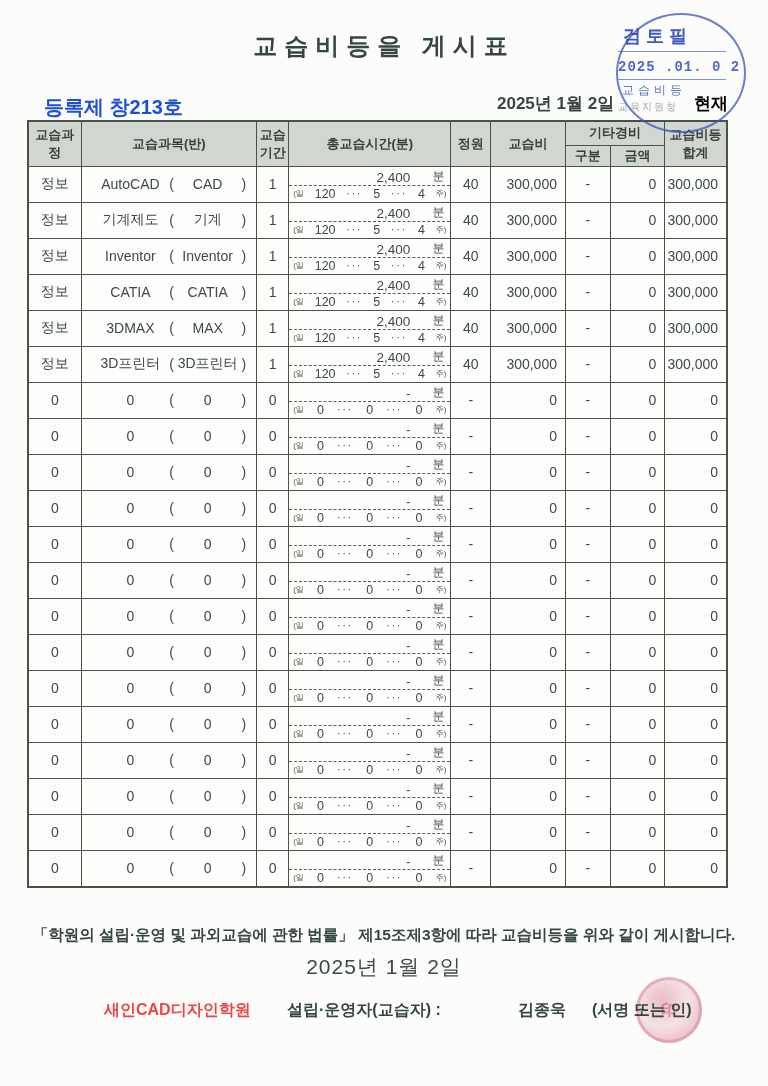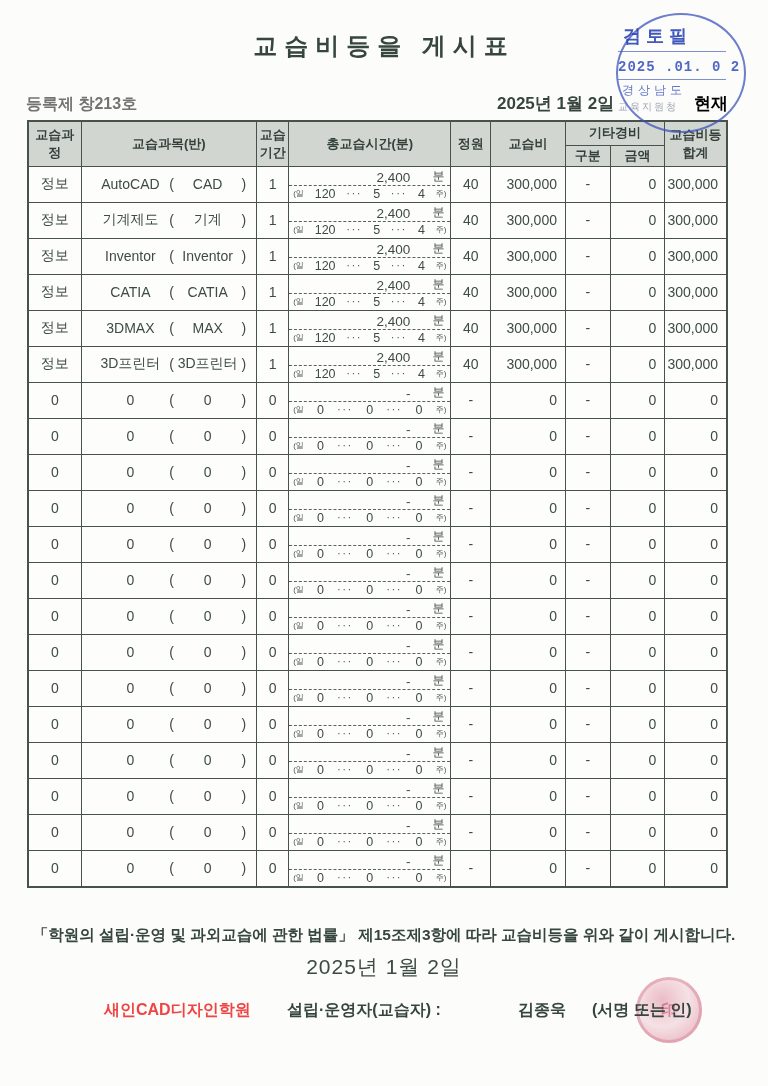--- a/index.html
+++ b/index.html
@@ -33,22 +33,22 @@
     color:rgba(50,76,186,0.85); padding:7px 0 4px 0;
   }
   .stamp-blue .s-region {
     font-size:12px; letter-spacing:4px; color:rgba(62,84,188,0.8);
     padding:2px 0 1px 4px;
   }
   .stamp-blue .s-office {
     font-size:10px; letter-spacing:2px; color:rgba(110,118,138,0.65);
   }
   .meta-reg {
-    position:absolute; left:26px; top:94px;
-    font-size:16px; font-weight:bold; color:#737373;
+    position:absolute; left:44px; top:94px;
+    font-size:20px; font-weight:bold; color:#1d4ed8;
   }
   .meta-date {
     position:absolute; left:497px; top:92px;
     font-size:17px; font-weight:bold; color:#37453f;
   }
   .meta-current {
     position:absolute; left:694px; top:92px;
     font-size:17px; font-weight:bold; color:#000000;
   }
   
@@ -119,21 +119,21 @@
 </head>
 <body>
 
 <div class="page-title">교습비등을 게시표</div>
 
 <div class="stamp-blue">
   <div class="s-title">검토필</div>
   <div class="s-line"></div>
   <div class="s-date">2025 .01. 0 2</div>
   <div class="s-line"></div>
-  <div class="s-region">경상남도</div>
+  <div class="s-region">교습비등</div>
   <div class="s-office">교육지원청</div>
 </div>
 
 <div class="meta-reg">등록제 창213호</div>
 <div class="meta-date">2025년 1월 2일</div>
 <div class="meta-current">현재</div>
 
 <table class="fee-table">
   <colgroup>
     <col style="width:7.6%">

